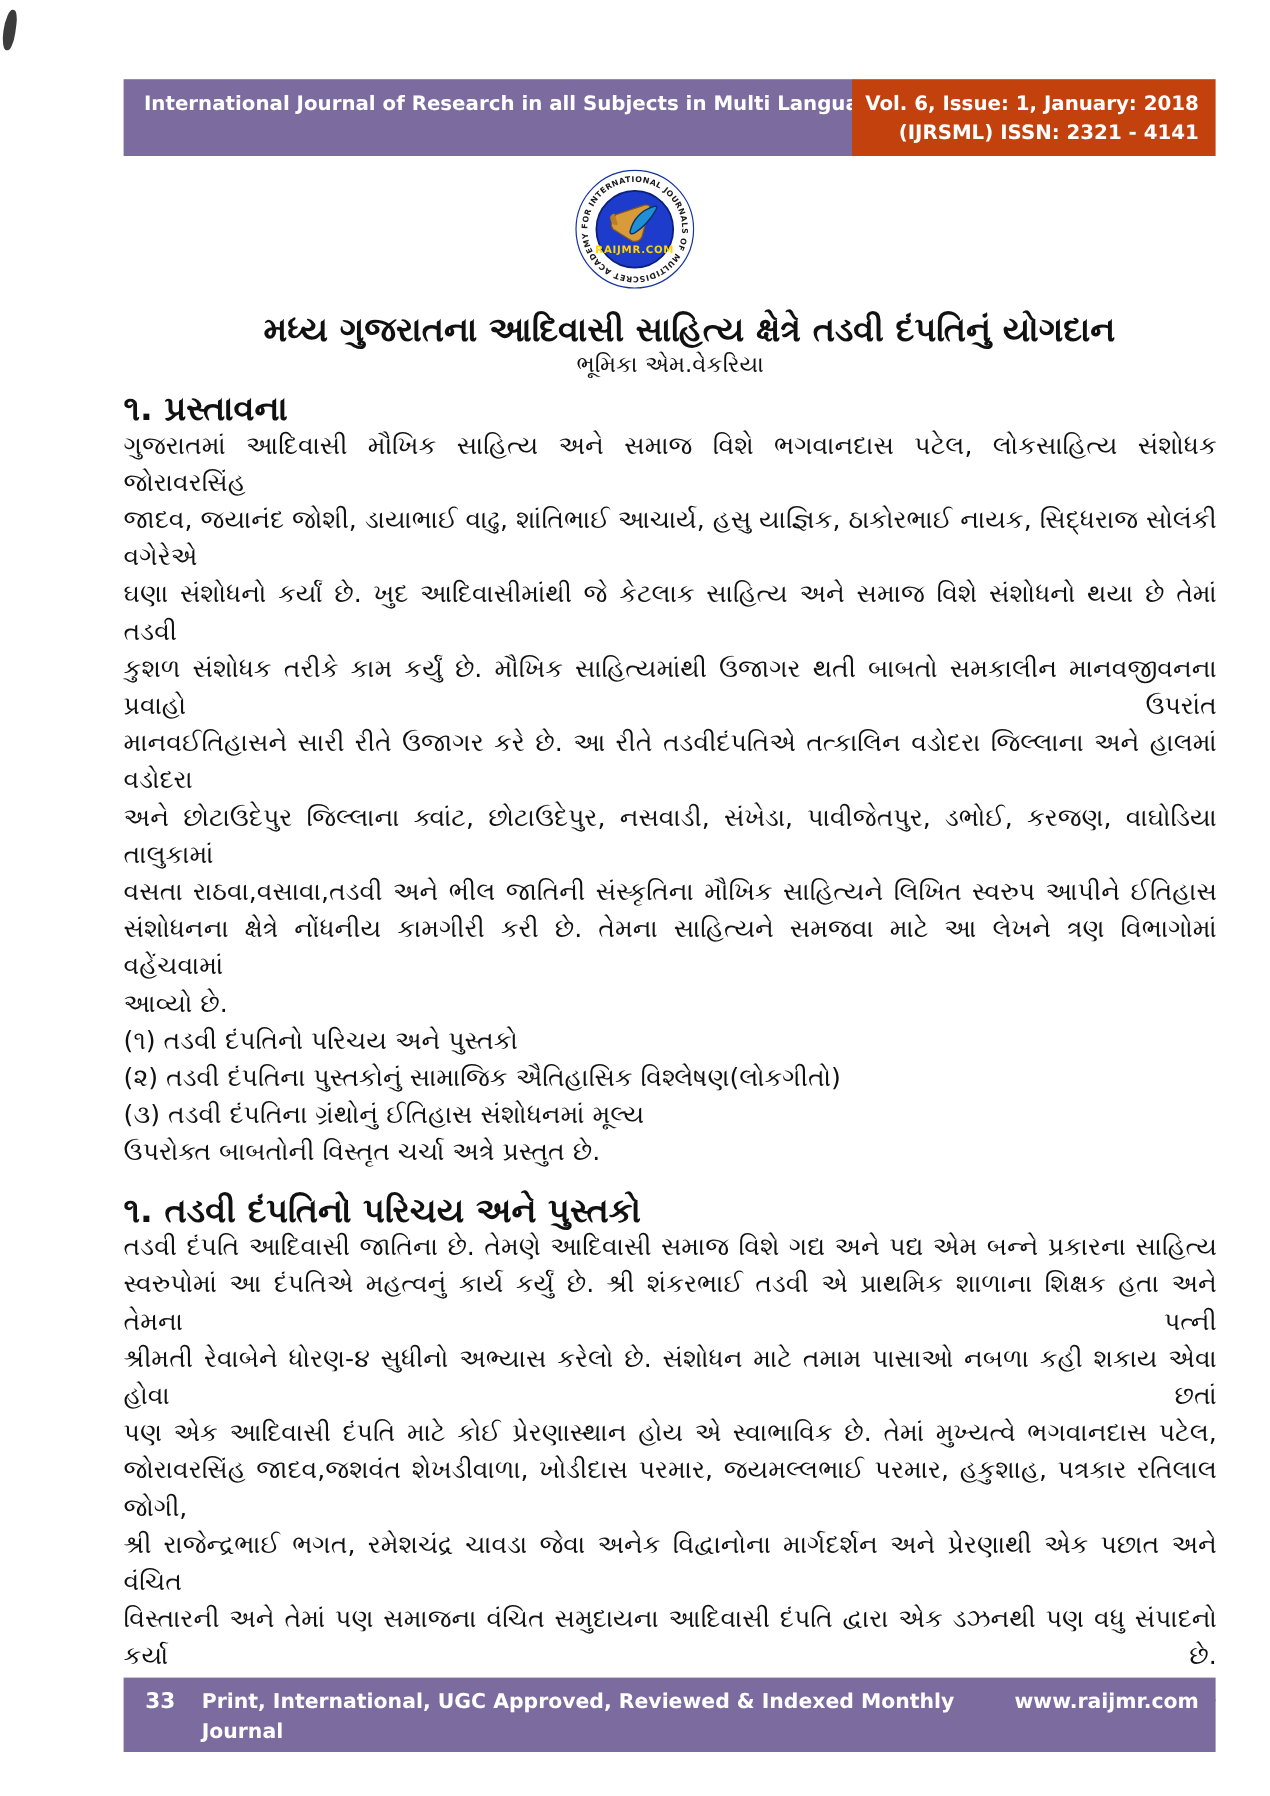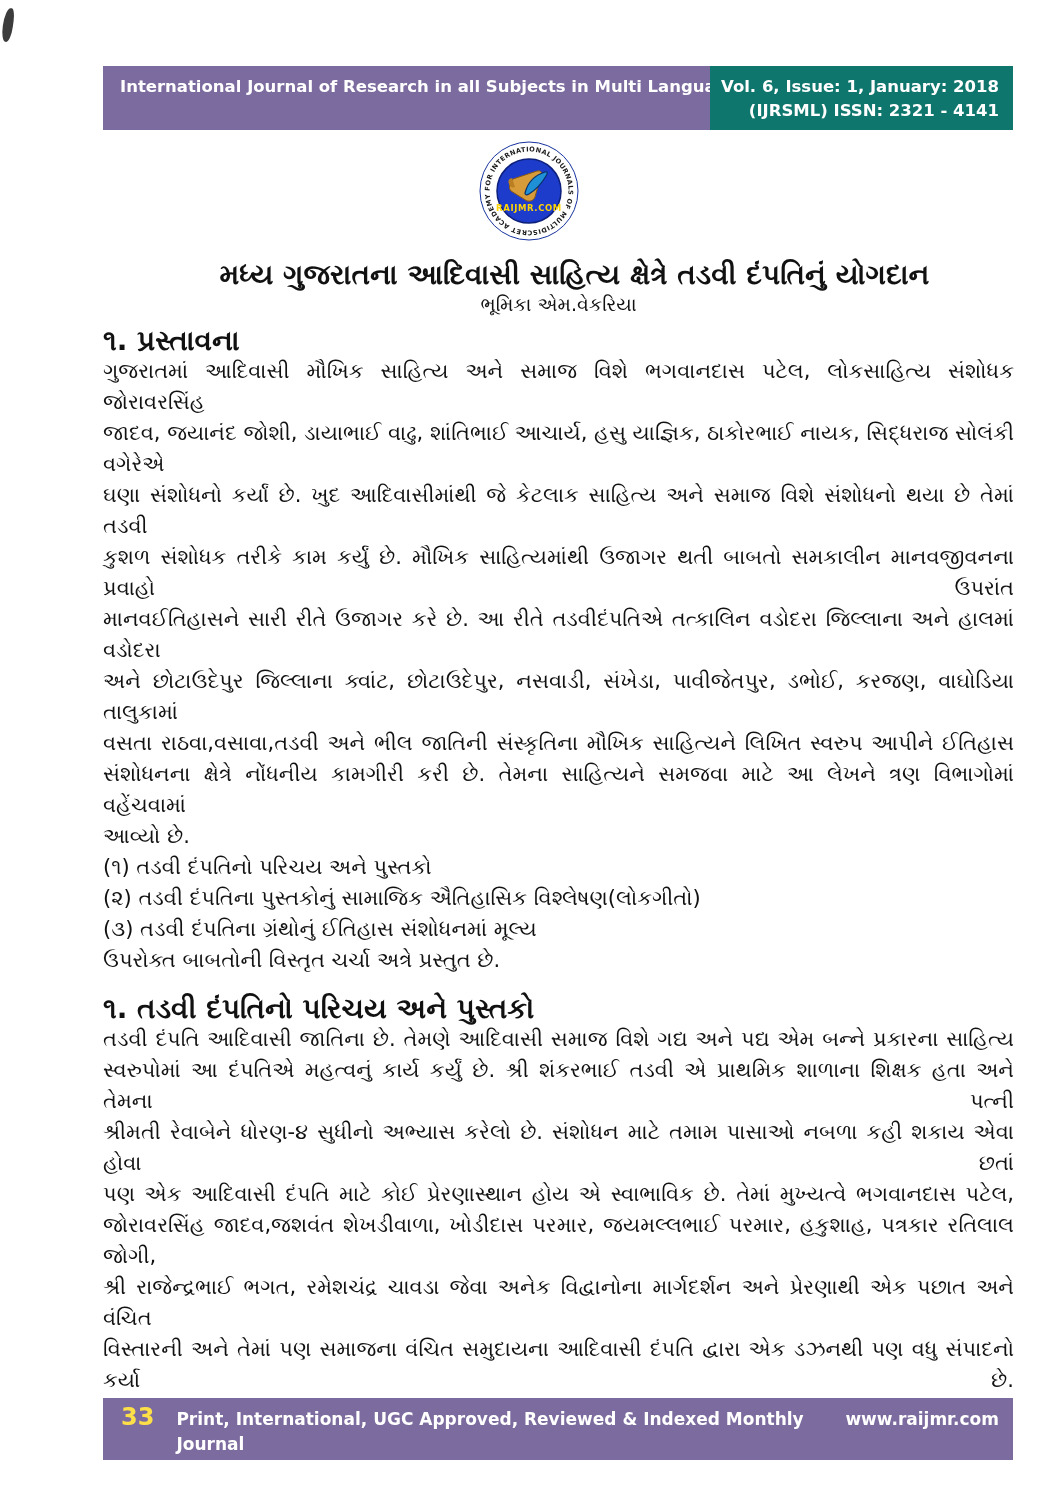--- a/index.html
+++ b/index.html
@@ -4,41 +4,41 @@
 <style>
   html,body{margin:0;padding:0;background:#ffffff;}
   .page{position:relative;width:1058px;height:1497px;background:#ffffff;overflow:hidden;
         font-family:"DejaVu Sans","Liberation Sans",sans-serif;color:#111;}
   .artifact{position:absolute;left:3px;top:8px;width:10px;height:34px;background:#1a1a1a;
             border-radius:60% 40% 50% 50%;transform:rotate(8deg);opacity:.85;}
   
   .hdr{position:absolute;left:103px;top:66px;width:910px;height:64px;display:flex;}
   .hdr-left{width:607px;background:#7c6b9e;color:#ffffff;padding:9px 0 0 17px;box-sizing:border-box;}
   .hdr-left div{font-size:16.5px;font-weight:bold;line-height:24px;white-space:nowrap;}
-  .hdr-right{flex:1;background:#0f766e;color:#ffffff;padding:9px 14px 0 0;box-sizing:border-box;text-align:right;}
+  .hdr-right{flex:1;background:#c2410c;color:#ffffff;padding:9px 14px 0 0;box-sizing:border-box;text-align:right;}
   .hdr-right div{font-size:16.5px;font-weight:bold;line-height:24px;white-space:nowrap;}
   
   .logo-row{position:absolute;left:0;top:141px;width:100%;text-align:center;}
   
   .title{position:absolute;left:103px;top:238px;width:911px;margin:16px;text-align:center;
          font-size:28px;font-weight:bold;line-height:42px;}
   .author{position:absolute;left:103px;top:290px;width:911px;text-align:center;
           font-size:19px;line-height:28px;}
   
   .content{position:absolute;left:103px;top:325px;width:911px;}
   h2{margin:0;font-size:28px;line-height:31px;font-weight:bold;}
   .para{margin:0;}
   .ln{font-size:21px;line-height:31px;white-space:nowrap;}
   .jline{white-space:normal;text-align:justify;text-align-last:justify;}
   .mt{margin-top:17px;}
   
   .footer{position:absolute;left:103px;top:1398px;width:910px;height:62px;background:#7c6b9e;
           color:#ffffff;box-sizing:border-box;padding-top:7px;}
   .f1{display:flex;align-items:baseline;font-size:17px;font-weight:bold;line-height:25px;padding:0 14px 0 18px;}
-  .pgnum{color:#fde047;margin-right:22px;font-size:24px;}
+  .pgnum{color:#ffffff;margin-right:22px;font-size:18px;}
   .fsite{margin-left:auto;}
   .f2{text-align:center;font-size:17px;font-weight:bold;line-height:25px;}
 </style>
 </head>
 <body>
 
 <div class="page">
 
   <div class="artifact"></div>
 

